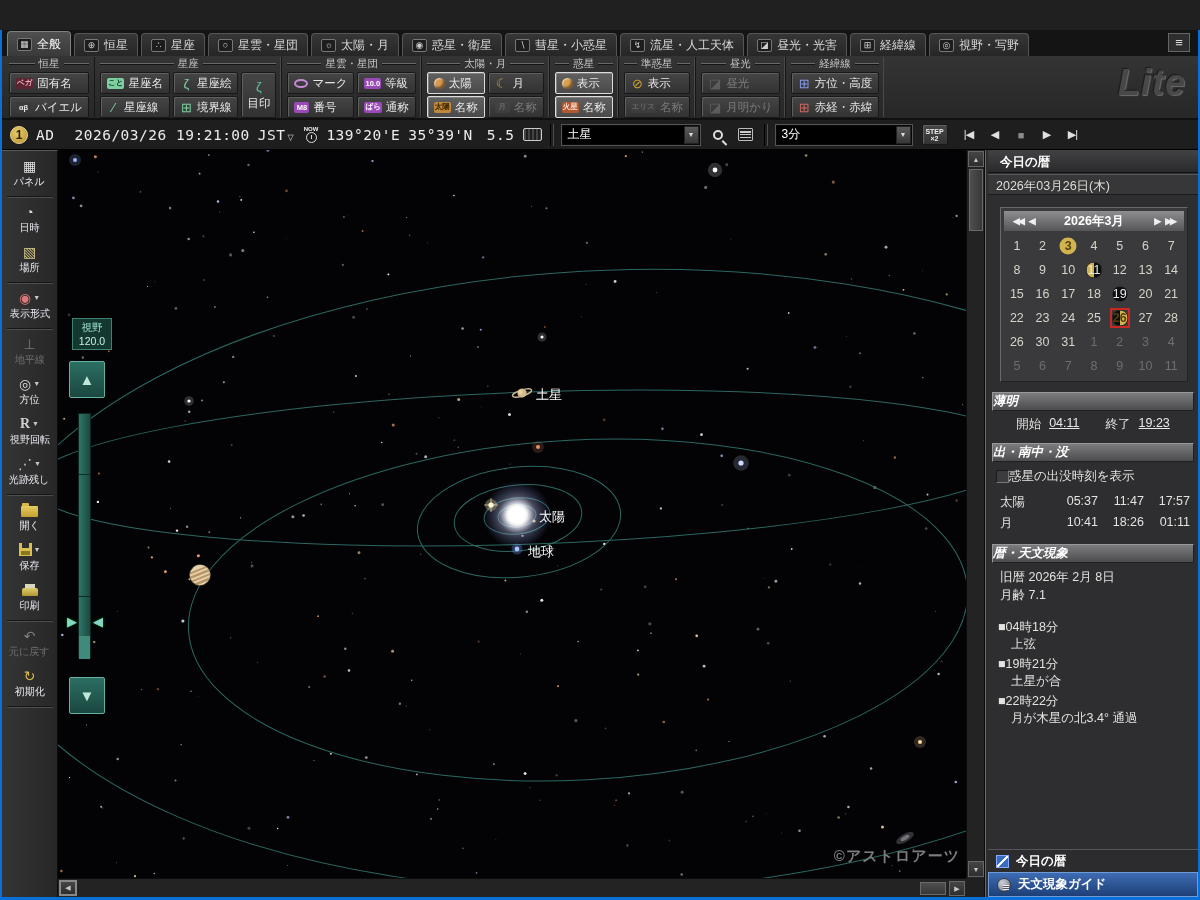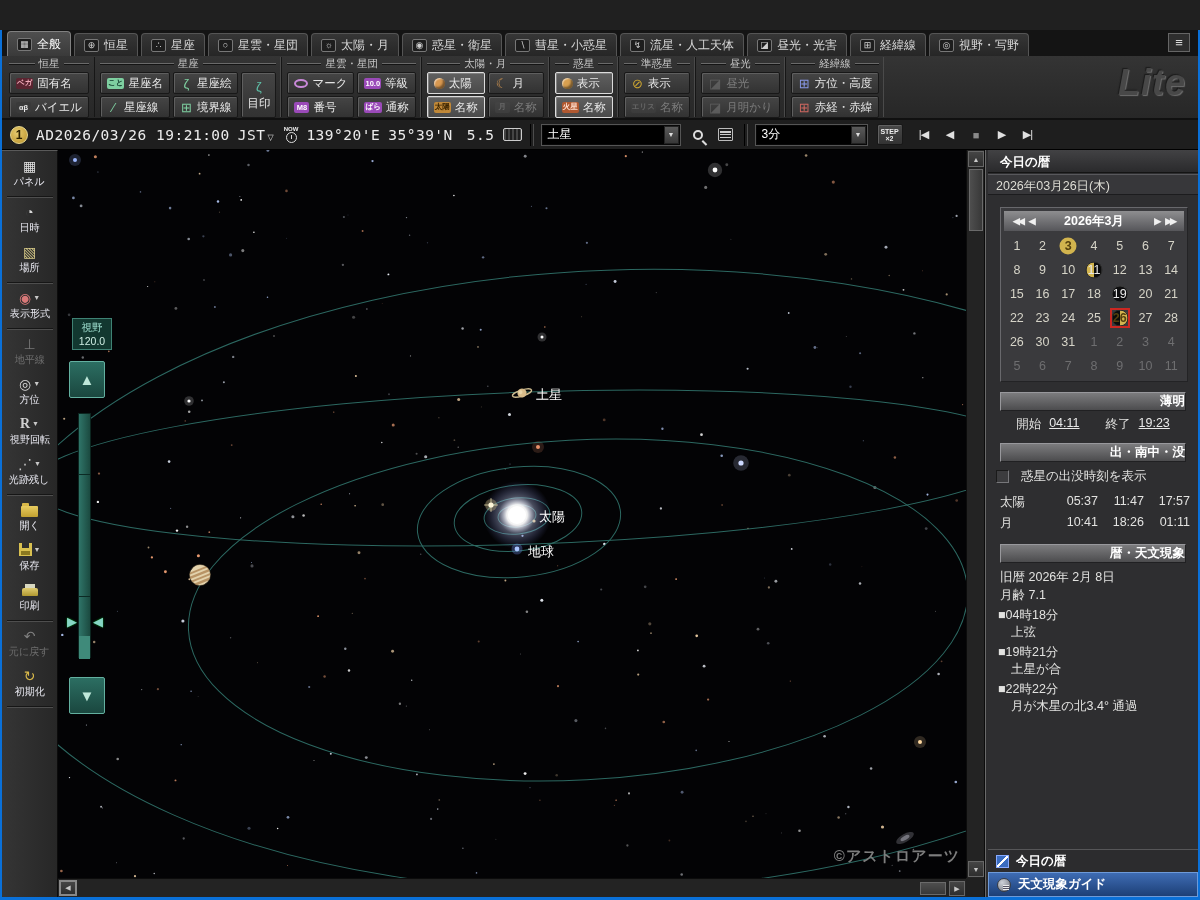--- a/index.html
+++ b/index.html
@@ -177,26 +177,26 @@
   transform:translate(-50%,-50%); }
 .moon.full { background:#d2b44e; }
 .moon.last { background:linear-gradient(90deg,#d2b44e 50%,#0c0c0c 50%); border:1px solid #2a2a2a; }
 .moon.first { background:linear-gradient(90deg,#0c0c0c 50%,#d2b44e 50%); border:1px solid #2a2a2a; }
 .moon.new { background:#0e0e10; border:1px solid #3a3a3a; }
 .selbox { position:absolute; width:20px; height:20px; left:50%; top:50%; transform:translate(-50%,-50%);
   border:2px solid #cc2822; }
 .dnum { position:relative; z-index:2; }
 .dnum.on-full, .dnum.on-first { color:#54400e; font-weight:bold; }
 .dnum.on-last, .dnum.on-new { color:#e8e8e8; }
-.rp-sec { margin:10px 12px 0; height:19px; background:linear-gradient(#7c7c7e,#4c4c4e);
+.rp-sec { margin:10px 4px 0; height:19px; background:linear-gradient(#7c7c7e,#4c4c4e);
   border:1px solid; border-color:#98989c #202022 #202022 #98989c;
-  color:#fff; text-align:right; font-weight:bold; font-size:12.5px; line-height:17px; }
+  color:#fff; text-align:left; font-weight:bold; font-size:12.5px; line-height:17px;font-style:italic; }
 .twi-row { display:flex; justify-content:center; gap:8px; padding:5px 0 0; }
 .twi-row u { color:#e8e8e8; }
-.cb-row { display:flex; align-items:center; gap:12px; padding:6px 0 0 8px; }
+.cb-row { display:flex; align-items:center; gap:0; padding:6px 0 0 8px; }
 .cb { width:13px; height:13px; background:#3c3c3e; border:1px solid; border-color:#1a1a1a #77777a #77777a #1a1a1a; }
 .rs-table { padding:7px 6px 0 12px; }
 .rs-row { display:flex; padding:2px 0; }
 .rs-row .nm { width:52px; }
 .rs-row .tm { width:46px; text-align:right; }
 .ph-line { padding:6px 0 0 12px; }
 .ph-line2 { padding:1px 0 0 12px; }
 .evt { padding:3px 0 0 10px; }
 .evt .l2 { padding-left:13px; }
 .rp-bottoms { position:absolute; left:0; right:0; bottom:0; }
@@ -414,21 +414,21 @@
             <span>赤経・赤緯</span>
           </div>
         </div>
       </div>
     </div>
   <div id="litelogo">Lite</div>
 
   <div id="timebar">
     <span class="tb-num">1</span>
     <span class="tb-txt">AD</span>
-    <span class="tb-txt" style="margin-left:0">2026/03/26 19:21:00</span>
+    <span class="tb-txt" style="margin-left:20px">2026/03/26 19:21:00</span>
     <span class="tb-txt" style="margin-left:8px">JST</span>
     <span class="tb-dd-mark">▽</span>
     <span class="tb-now">
       <span class="nw">NOW</span>
       <span class="ck"></span>
     </span>
     <span class="tb-txt">139°20'E</span>
     <span class="tb-txt" style="margin-left:8px">35°39'N</span>
     <span class="tb-txt" style="margin-left:14px">5.5</span>
     <span class="tb-kbd"></span>
@@ -441,21 +441,21 @@
         <span class="ic-search"></span>
       </span>
     <span class="tb-ic">
         <span class="ic-list">
           <i></i>
           <i></i>
           <i></i>
         </span>
       </span>
     <span class="tb-sep"></span>
-    <span class="tb-select" style="width:111px">
+    <span class="tb-select" style="width:136px">
       <span class="sel-txt">3分</span>
       <span class="sel-dd">▼</span>
     </span>
     <span class="tb-step">
       <span>STEP</span>
       <span>×2</span>
     </span>
     <span class="tb-play">
       <span class="tb-pb">|◀</span>
       <span class="tb-pb">◀</span>
@@ -1084,21 +1084,21 @@
           <span class="nm">月</span>
           <span class="tm">10:41</span>
           <span class="tm">18:26</span>
           <span class="tm">01:11</span>
         </div>
       </div>
 
     <div class="rp-sec">暦・天文現象</div>
     <div class="ph-line">旧暦 2026年 2月 8日</div>
     <div class="ph-line2">月齢 7.1</div>
-    <div id="events" style="">
+    <div id="events" style="margin-top:12px">
         <div class="evt">
           <div class="l1">■04時18分</div>
           <div class="l2">上弦</div>
         </div>
         <div class="evt">
           <div class="l1">■19時21分</div>
           <div class="l2">土星が合</div>
         </div>
         <div class="evt">
           <div class="l1">■22時22分</div>

